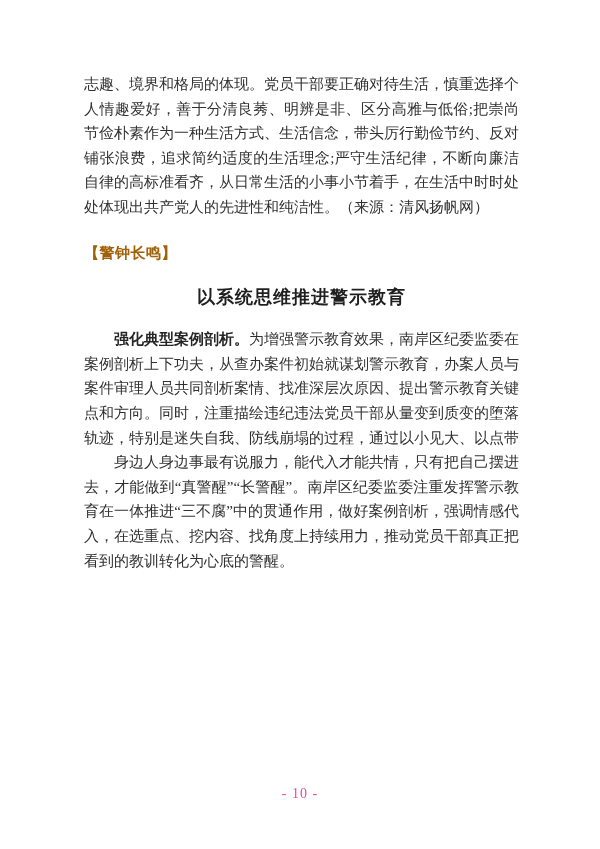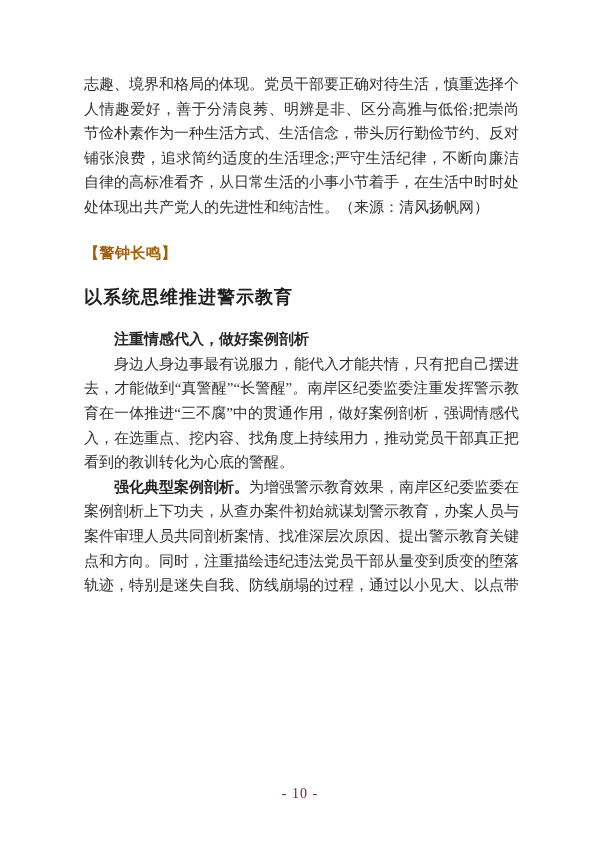--- a/index.html
+++ b/index.html
@@ -42,21 +42,21 @@
   .section-marker {
     margin-top: 21px !important;
     font-family: "Liberation Sans", "DejaVu Sans", sans-serif;
     font-weight: 600;
     color: #a16207;
     letter-spacing: 0.5px;
   }
   .article-title {
     margin-top: 17px !important;
     margin-bottom: 15px !important;
-    text-align: left;
+    text-align: center;
     font-weight: bold;
     font-size: 18px;
     line-height: 30px;
     color: #1f1f1f;
     letter-spacing: 1px;
     text-indent: 0;
   }
   .subheading {
     font-family: "Liberation Sans", "DejaVu Sans", sans-serif;
     font-weight: 600;
@@ -70,41 +70,40 @@
     color: #262626;
   }
   .page-number {
     position: absolute;
     left: 0;
     top: 784px;
     width: 600px;
     text-align: center;
     font-size: 14px;
     line-height: 20px;
-    color: #7f1d1d;
+    color: #ec4899;
     letter-spacing: 1px;
   }
 </style>
 </head>
 <body>
 
 <div class="page">
 
   <div class="page-content">
 
     <p>志趣、境界和格局的体现。党员干部要正确对待生活，慎重选择个人情趣爱好，善于分清良莠、明辨是非、区分高雅与低俗;把崇尚节俭朴素作为一种生活方式、生活信念，带头厉行勤俭节约、反对铺张浪费，追求简约适度的生活理念;严守生活纪律，不断向廉洁自律的高标准看齐，从日常生活的小事小节着手，在生活中时时处处体现出共产党人的先进性和纯洁性。（来源：清风扬帆网）</p>
 
     <p class="section-marker">【警钟长鸣】</p>
 
     <p class="article-title">以系统思维推进警示教育</p>
 
 
-    <p class="subheading">注重情感代入，做好案例剖析</p>
+
+    <p class="indent"><span class="lead-bold">强化典型案例剖析。</span><span>为增强警示教育效果，南岸区纪委监委在案例剖析上下功夫，从查办案件初始就谋划警示教育，办案人员与案件审理人员共同剖析案情、找准深层次原因、提出警示教育关键点和方向。同时，注重描绘违纪违法党员干部从量变到质变的堕落轨迹，特别是迷失自我、防线崩塌的过程，通过以小见大、以点带</span></p>
 
     <p class="indent">身边人身边事最有说服力，能代入才能共情，只有把自己摆进去，才能做到“真警醒”“长警醒”。南岸区纪委监委注重发挥警示教育在一体推进“三不腐”中的贯通作用，做好案例剖析，强调情感代入，在选重点、挖内容、找角度上持续用力，推动党员干部真正把看到的教训转化为心底的警醒。</p>
-
-    <p class="indent"><span class="lead-bold">强化典型案例剖析。</span><span>为增强警示教育效果，南岸区纪委监委在案例剖析上下功夫，从查办案件初始就谋划警示教育，办案人员与案件审理人员共同剖析案情、找准深层次原因、提出警示教育关键点和方向。同时，注重描绘违纪违法党员干部从量变到质变的堕落轨迹，特别是迷失自我、防线崩塌的过程，通过以小见大、以点带</span></p>
 
   </div>
 
   <div class="page-number">- 10 -</div>
 
 </div>
 
 </body></html>

